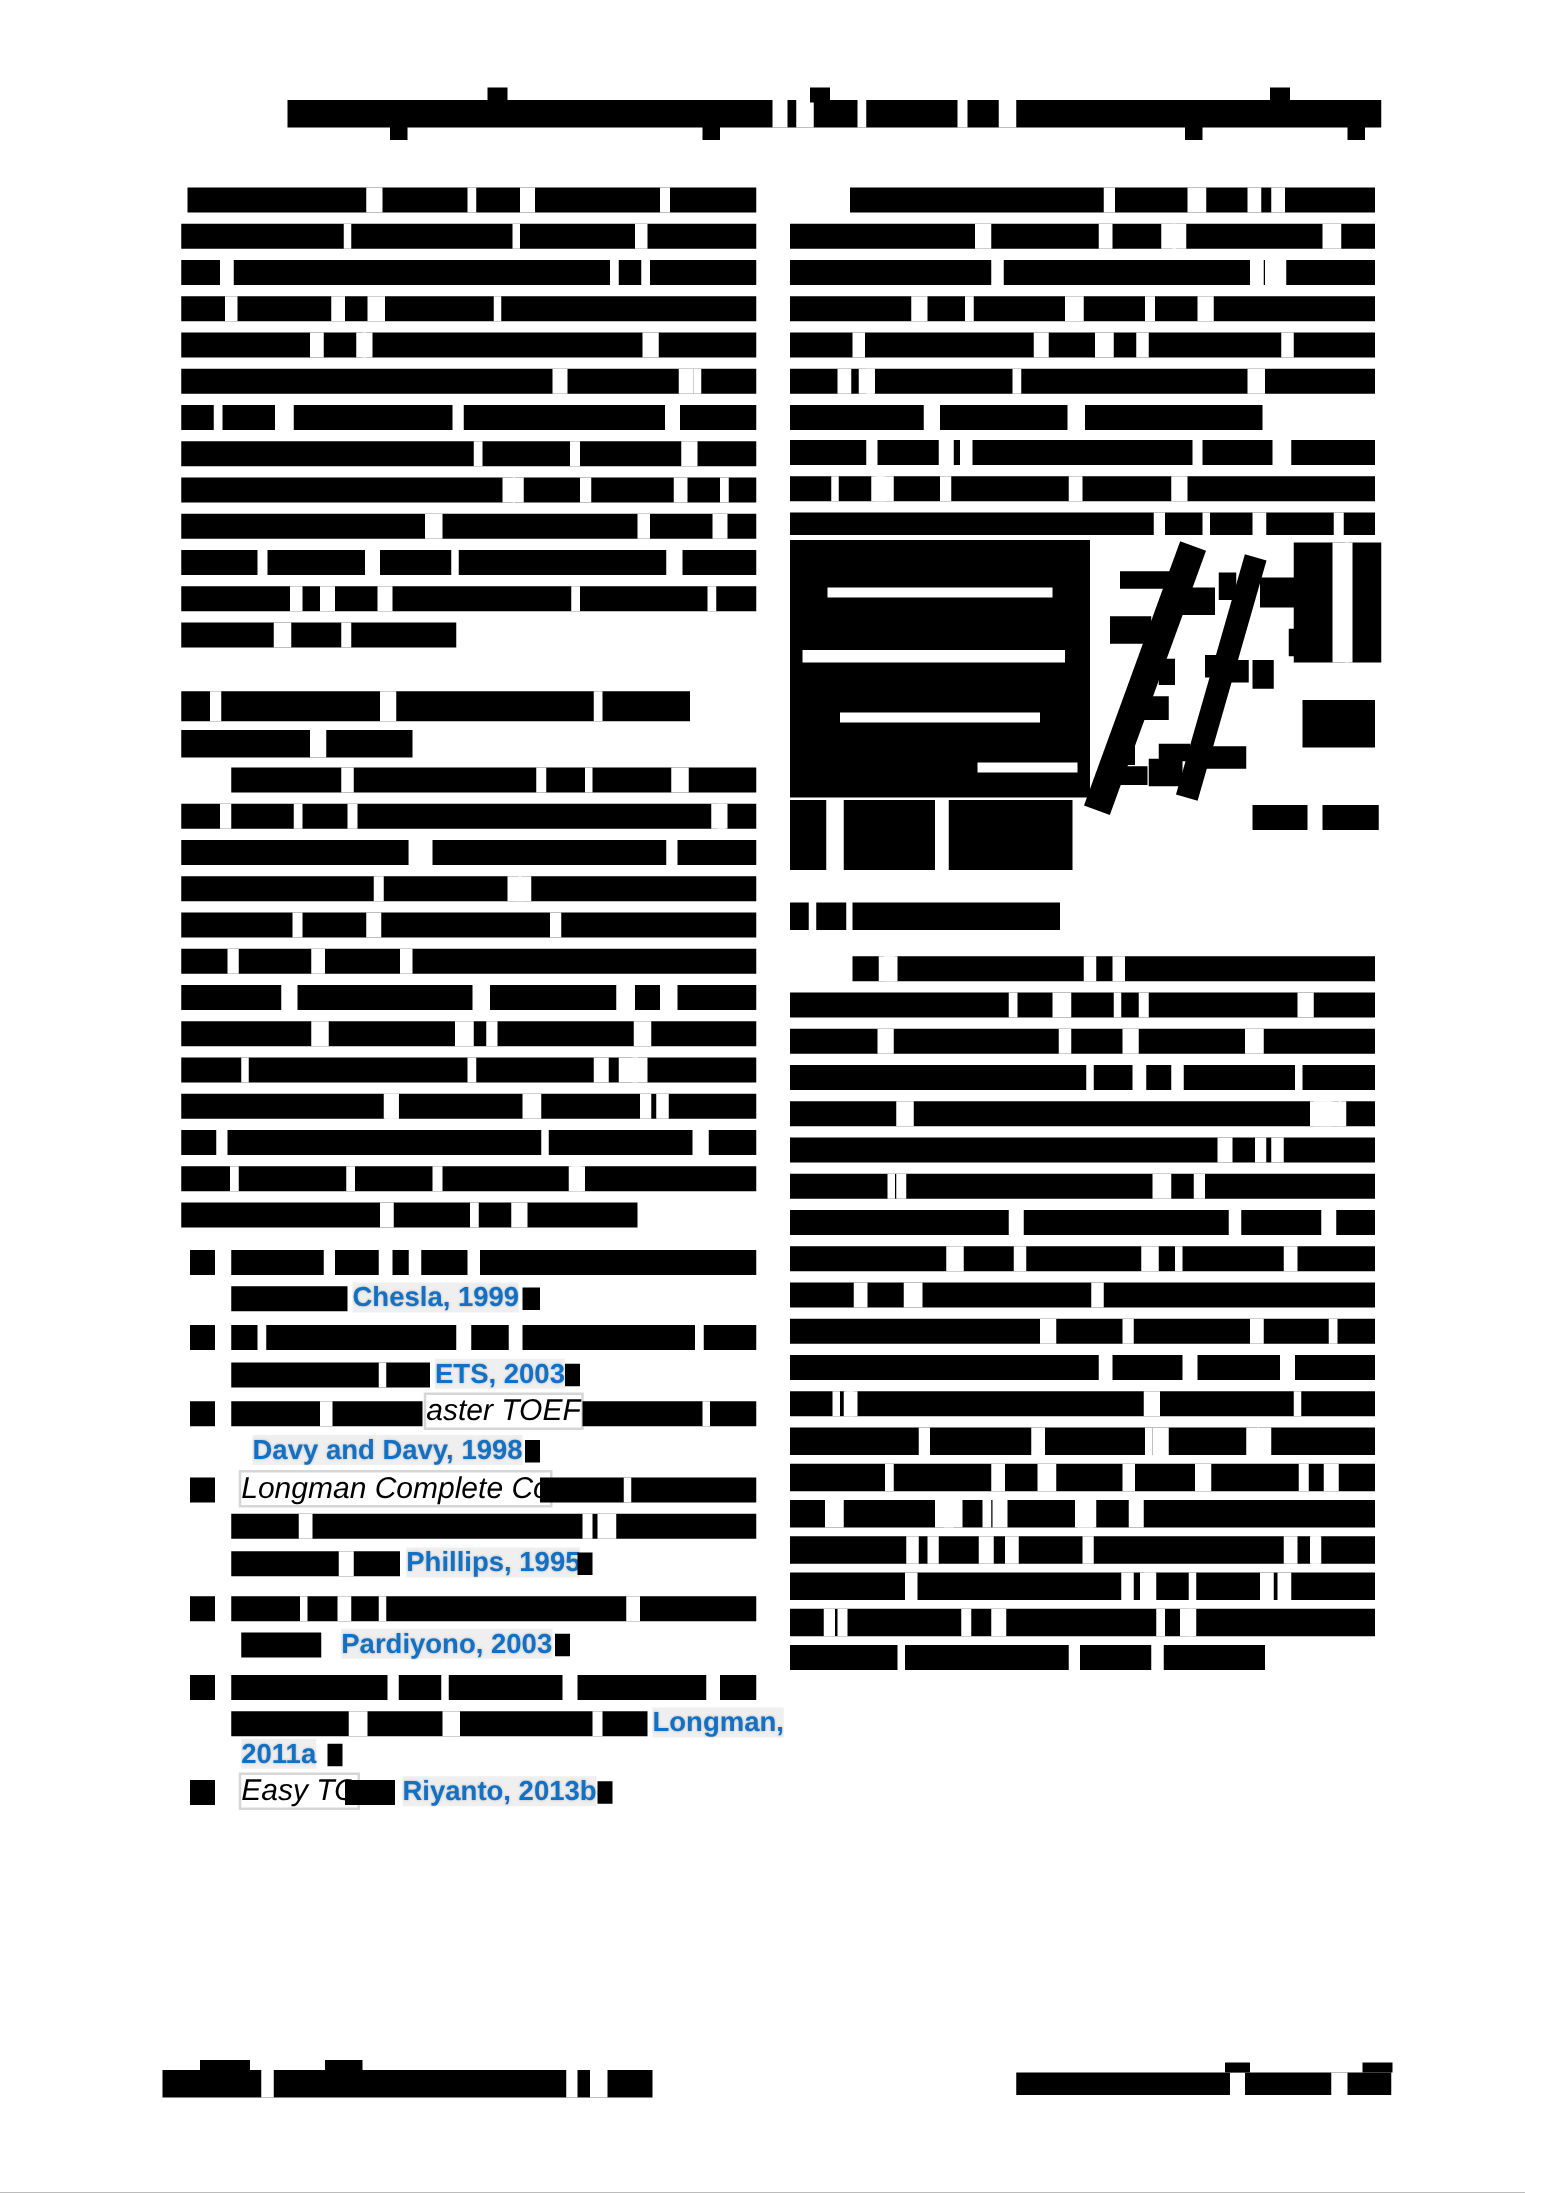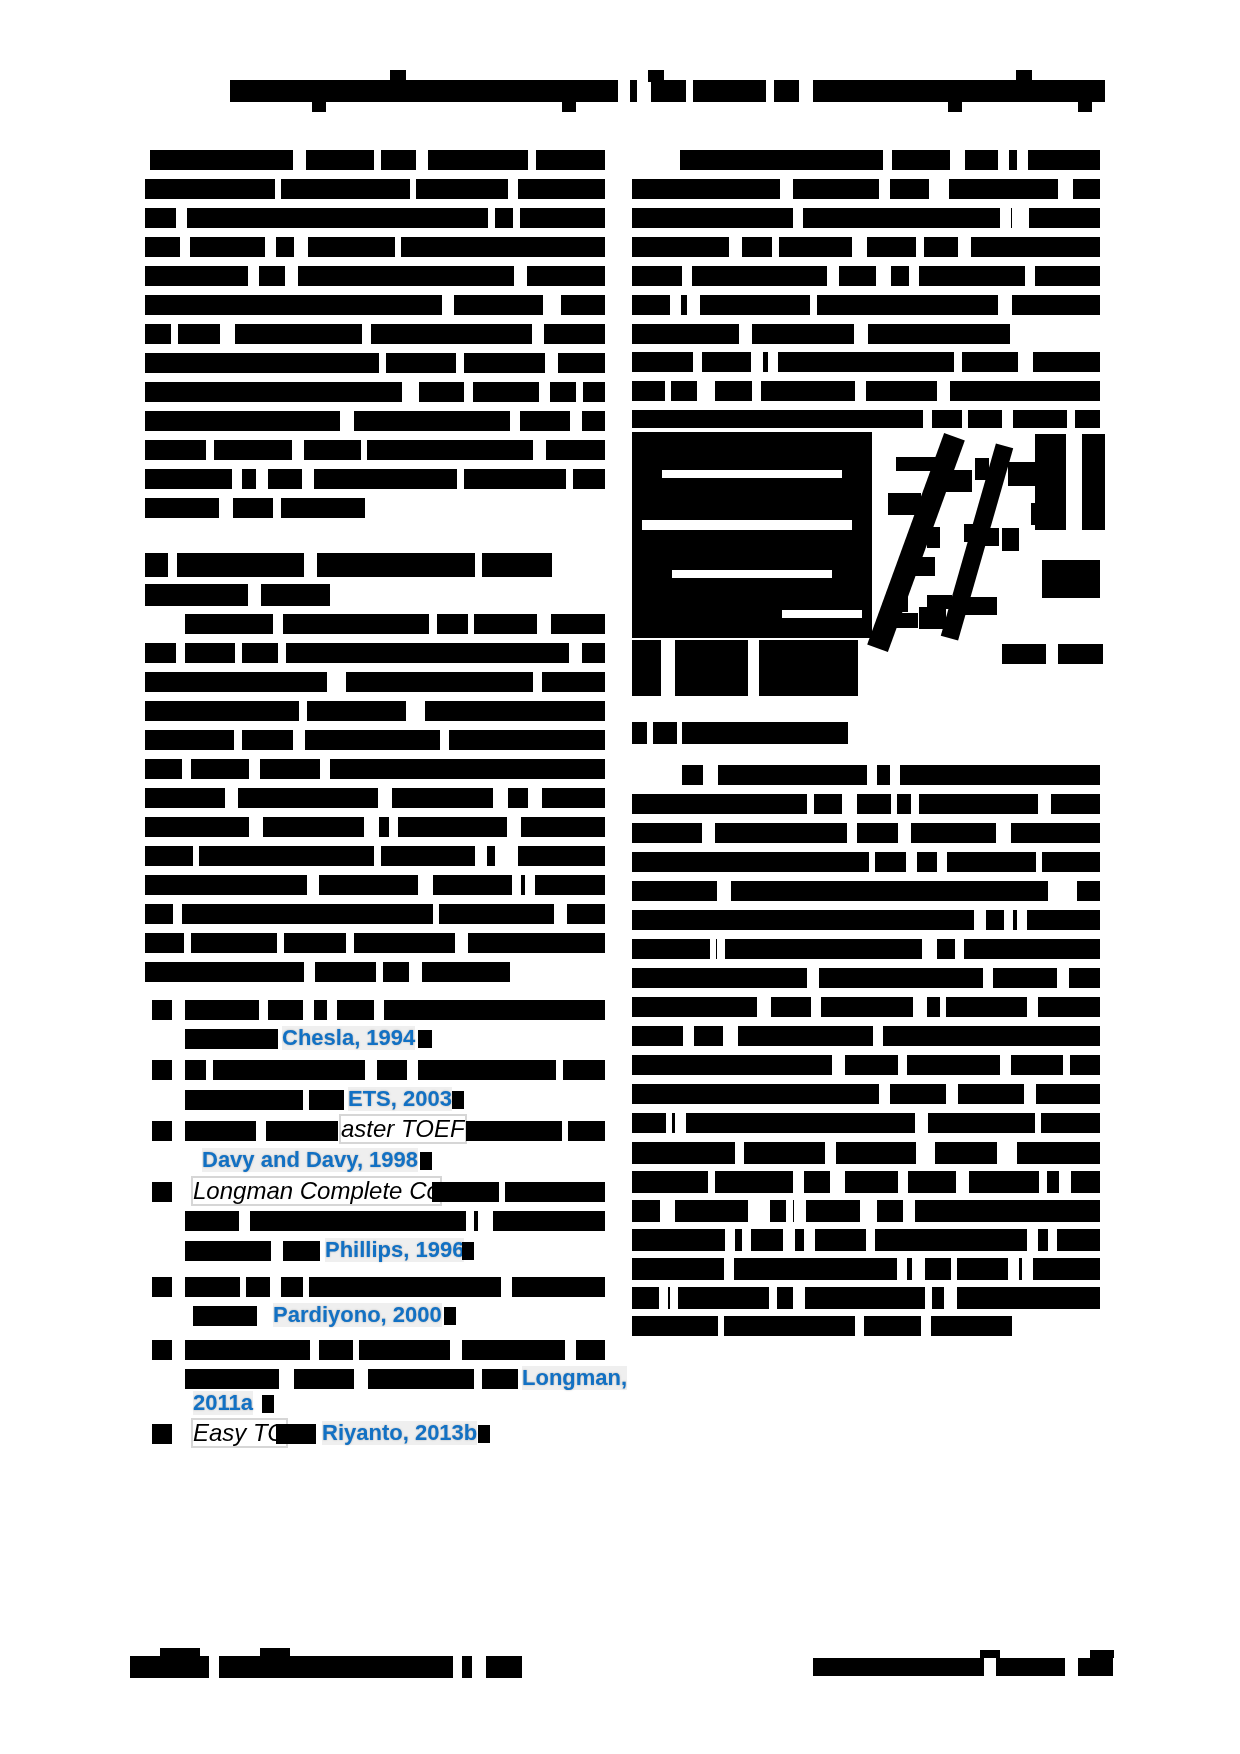--- a/index.html
+++ b/index.html
@@ -26,31 +26,31 @@
     line-height:26px;white-space:nowrap;
     background:#ffffff;outline:2px solid #d6d6d6;
   }
   .streak{position:absolute;background:#000;}
 </style>
 </head>
 <body>
 
 <div id="page">
 
-  <span class="cite" style="left:282px;top:1026px;">Chesla, 1994</span>
+  <span class="cite" style="left:282px;top:1026px;">Chesla, 1999</span>
 
   <span class="cite" style="left:348px;top:1087px;">ETS, 2003</span>
 
   <span class="frag" style="left:341px;top:1116px;">aster TOEF</span>
   <span class="cite" style="left:202px;top:1148px;">Davy and Davy, 1998</span>
 
   <span class="frag" style="left:193px;top:1178px;">Longman Complete Co</span>
-  <span class="cite" style="left:325px;top:1238px;">Phillips, 1996</span>
-
-  <span class="cite" style="left:273px;top:1303px;">Pardiyono, 2000</span>
+  <span class="cite" style="left:325px;top:1238px;">Phillips, 1995</span>
+
+  <span class="cite" style="left:273px;top:1303px;">Pardiyono, 2003</span>
 
   <span class="cite" style="left:522px;top:1366px;">Longman,</span>
   <span class="cite" style="left:193px;top:1391px;">2011a</span>
 
   <span class="frag" style="left:193px;top:1420px;">Easy TO</span>
   <span class="cite" style="left:322px;top:1421px;">Riyanto, 2013b</span>
 
   <div class="abs" id="figure-region" style="left:632px;top:350px;width:473px;height:350px;"></div>
 <div class="bar" style="left: 230px; top: 80px; width: 875px; height: 22px;">
       <div class="gap" style="width: 12px; left: 388px;"></div>

